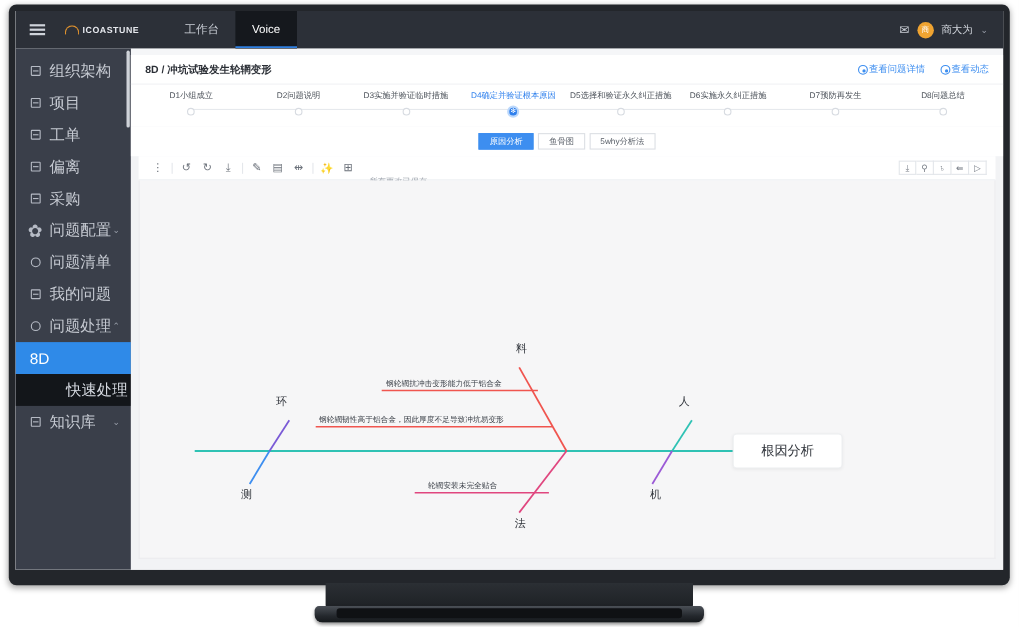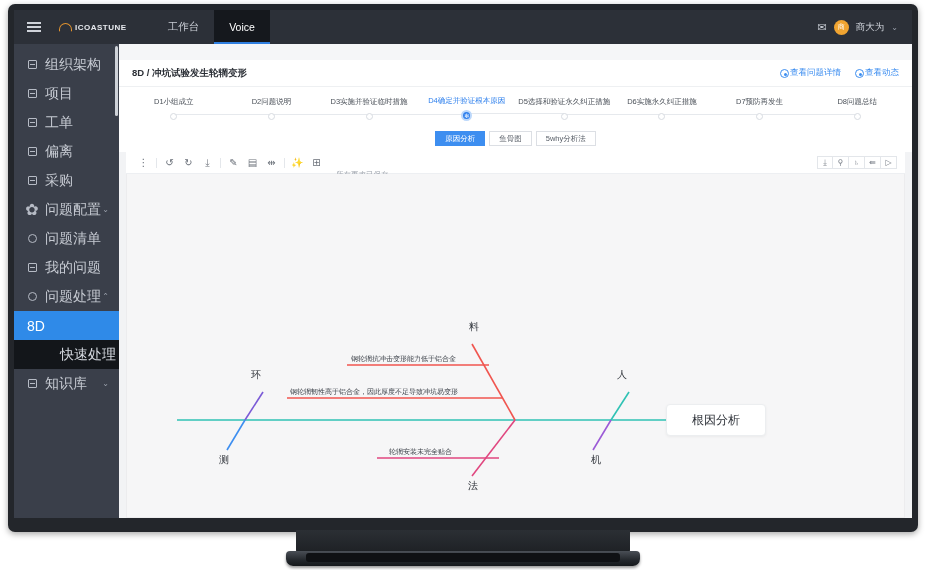--- a/index.html
+++ b/index.html
@@ -131,21 +131,21 @@
   .ico-sq::after {
     content:""; position:absolute; left:1px; right:1px; top:2.5px;
     height:1px; background:#b6bbc5;
   }
   .ico-circ {
     width: 9px; height: 9px; border: 1.2px solid #b6bbc5; border-radius: 50%;
   }
 
   
   #main {
-    position: absolute; left: 105px; top: 50px;
+    position: absolute; left: 105px; top: 40px;
     width: 793px; height: 474px;
     background: #f2f3f5;
   }
   #page-header {
     height: 27px; background: #ffffff;
     display: flex; align-items: center;
     padding: 0 13px;
     border-bottom: 1px solid #eef0f2;
   }
   #breadcrumb { font-size: 9.5px; color: #2b2f36; font-weight: bold; }
@@ -164,21 +164,21 @@
     content:""; position:absolute; left:3px; top:3px;
     width:3px; height:3px; border-radius:50%; background:#3d8ef0;
   }
 
   
   #steps {
     background: #ffffff; height: 38px;
     position: relative; padding: 0 6px;
   }
   #steps-row {
-    display: flex; height: 38px; align-items: center;
+    display: flex; height: 38px;
   }
   .step {
     flex: 1; position: relative;
     display: flex; flex-direction: column; align-items: center;
     padding-top: 5px;
   }
   .step-label {
     font-size: 7.5px; color: #4b5159; white-space: nowrap;
   }
   .step.active .step-label { color: #2f80ed; }

